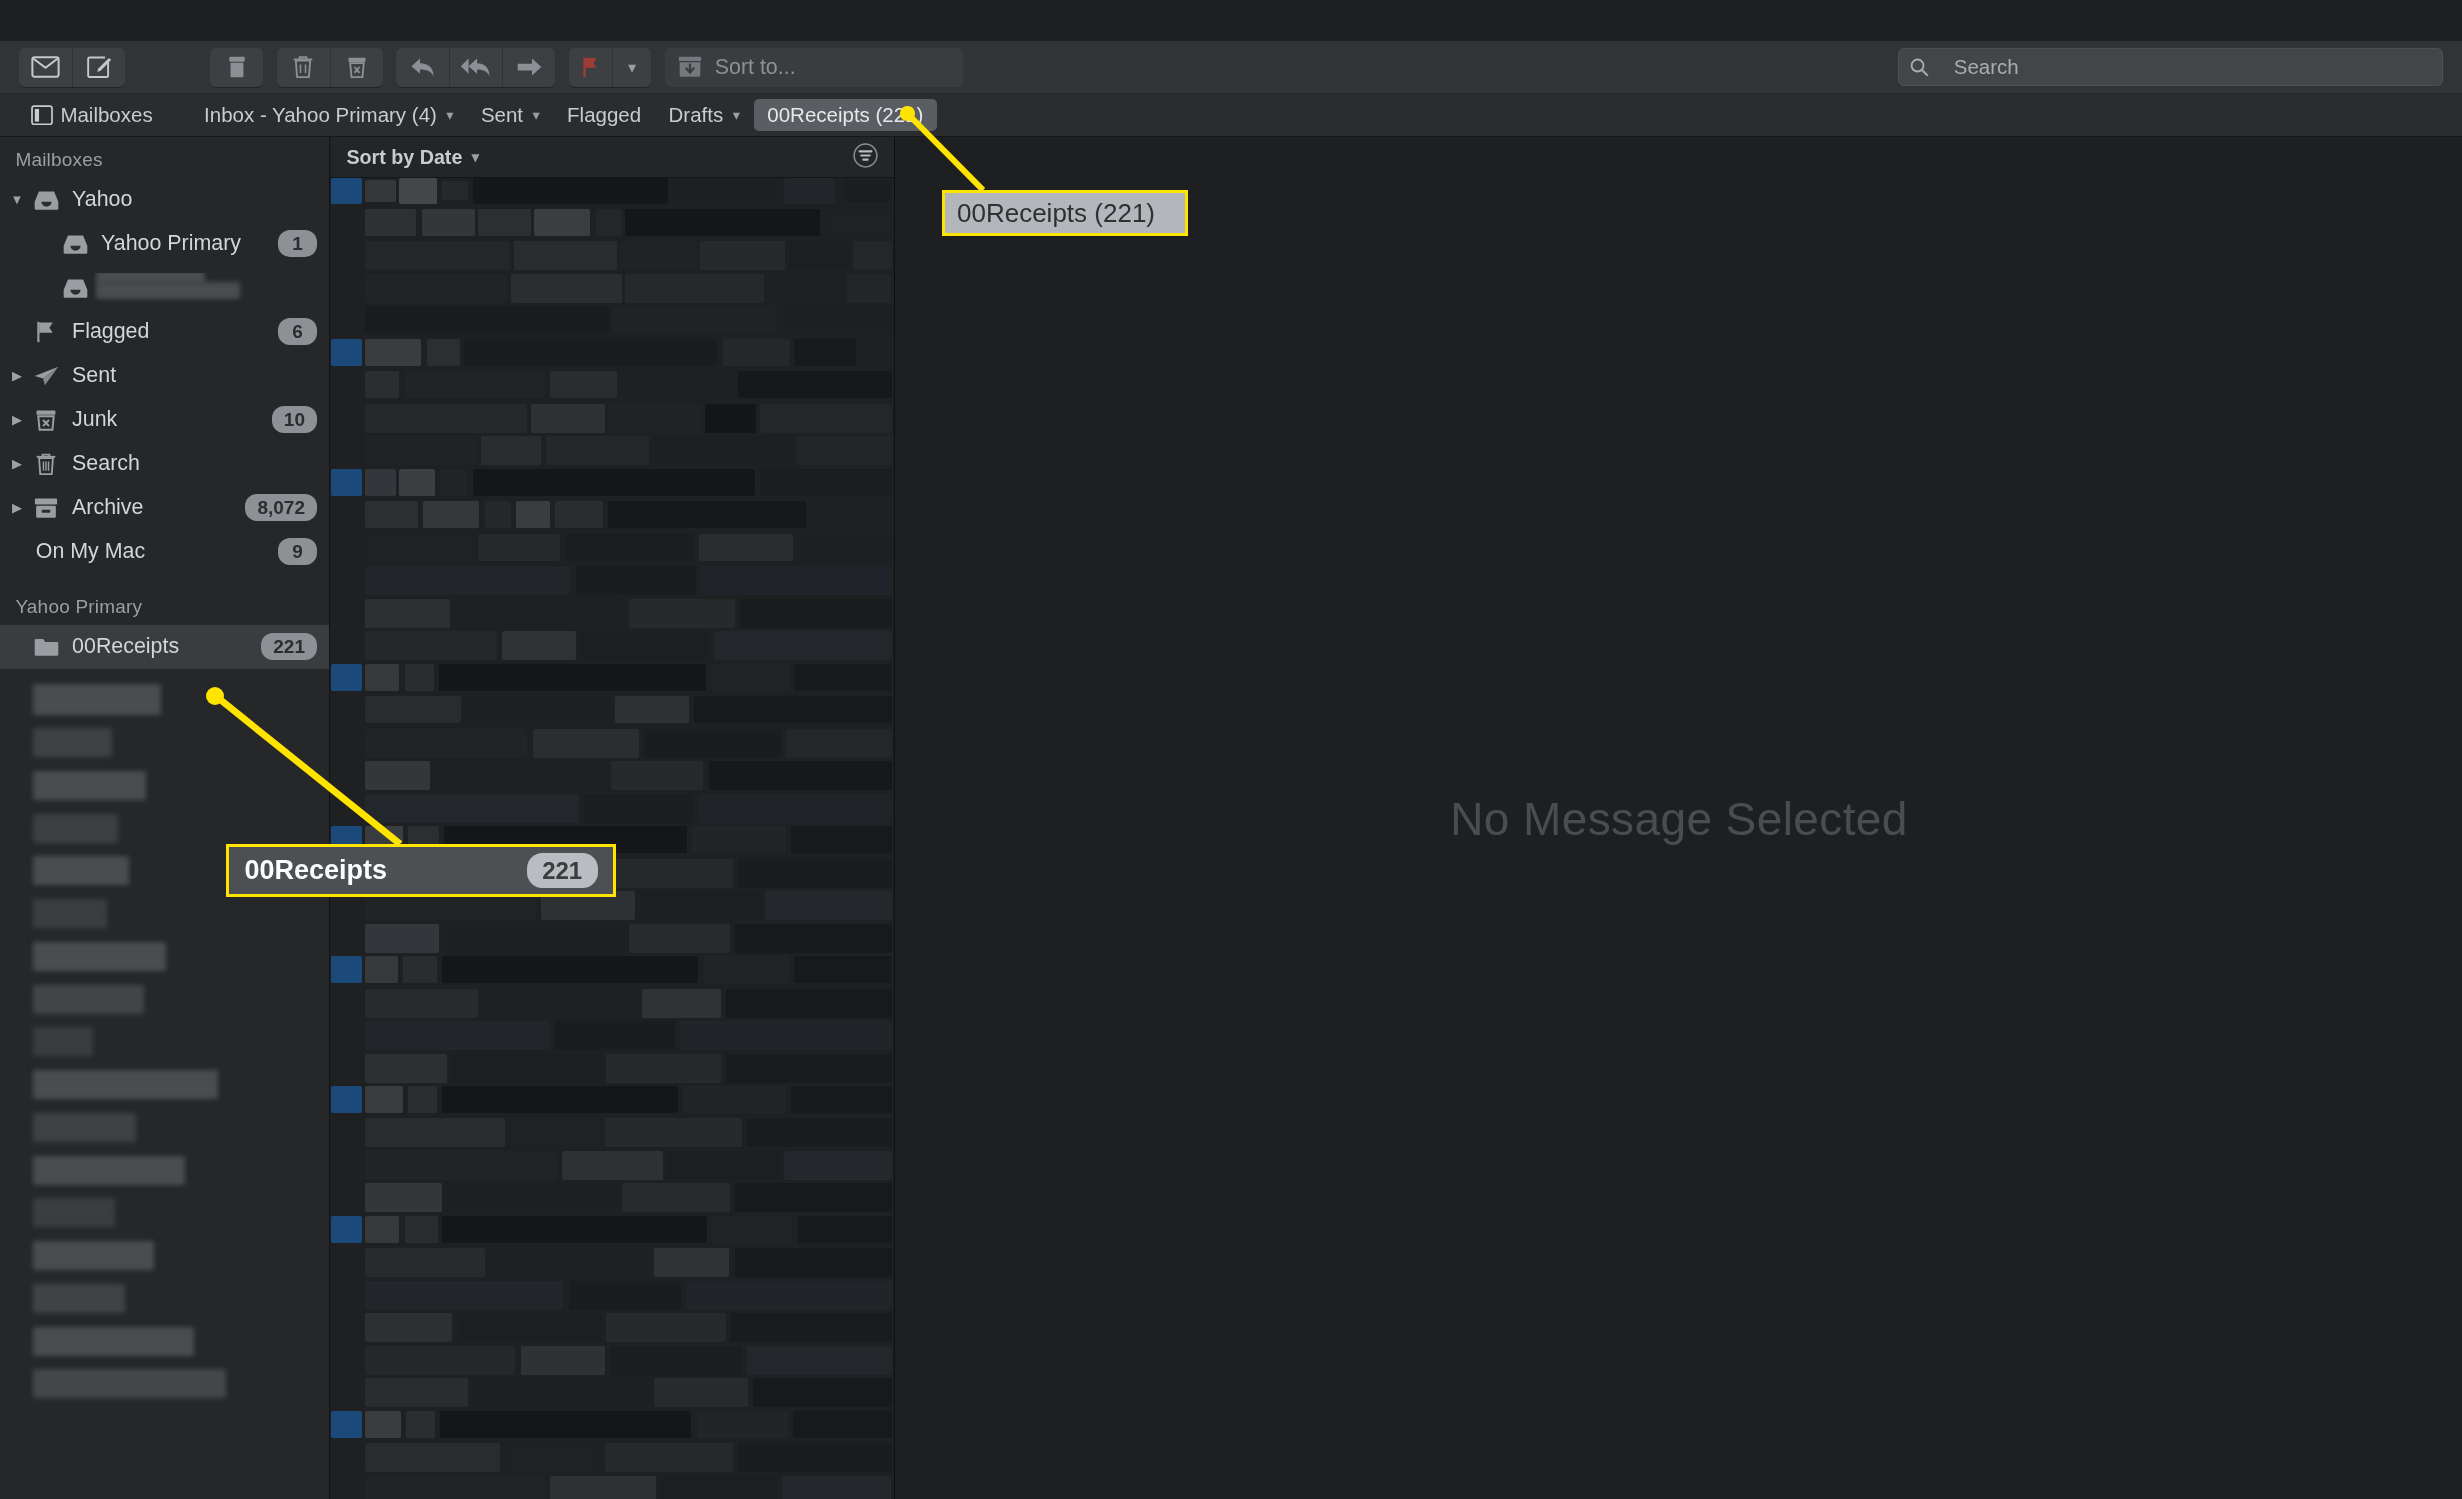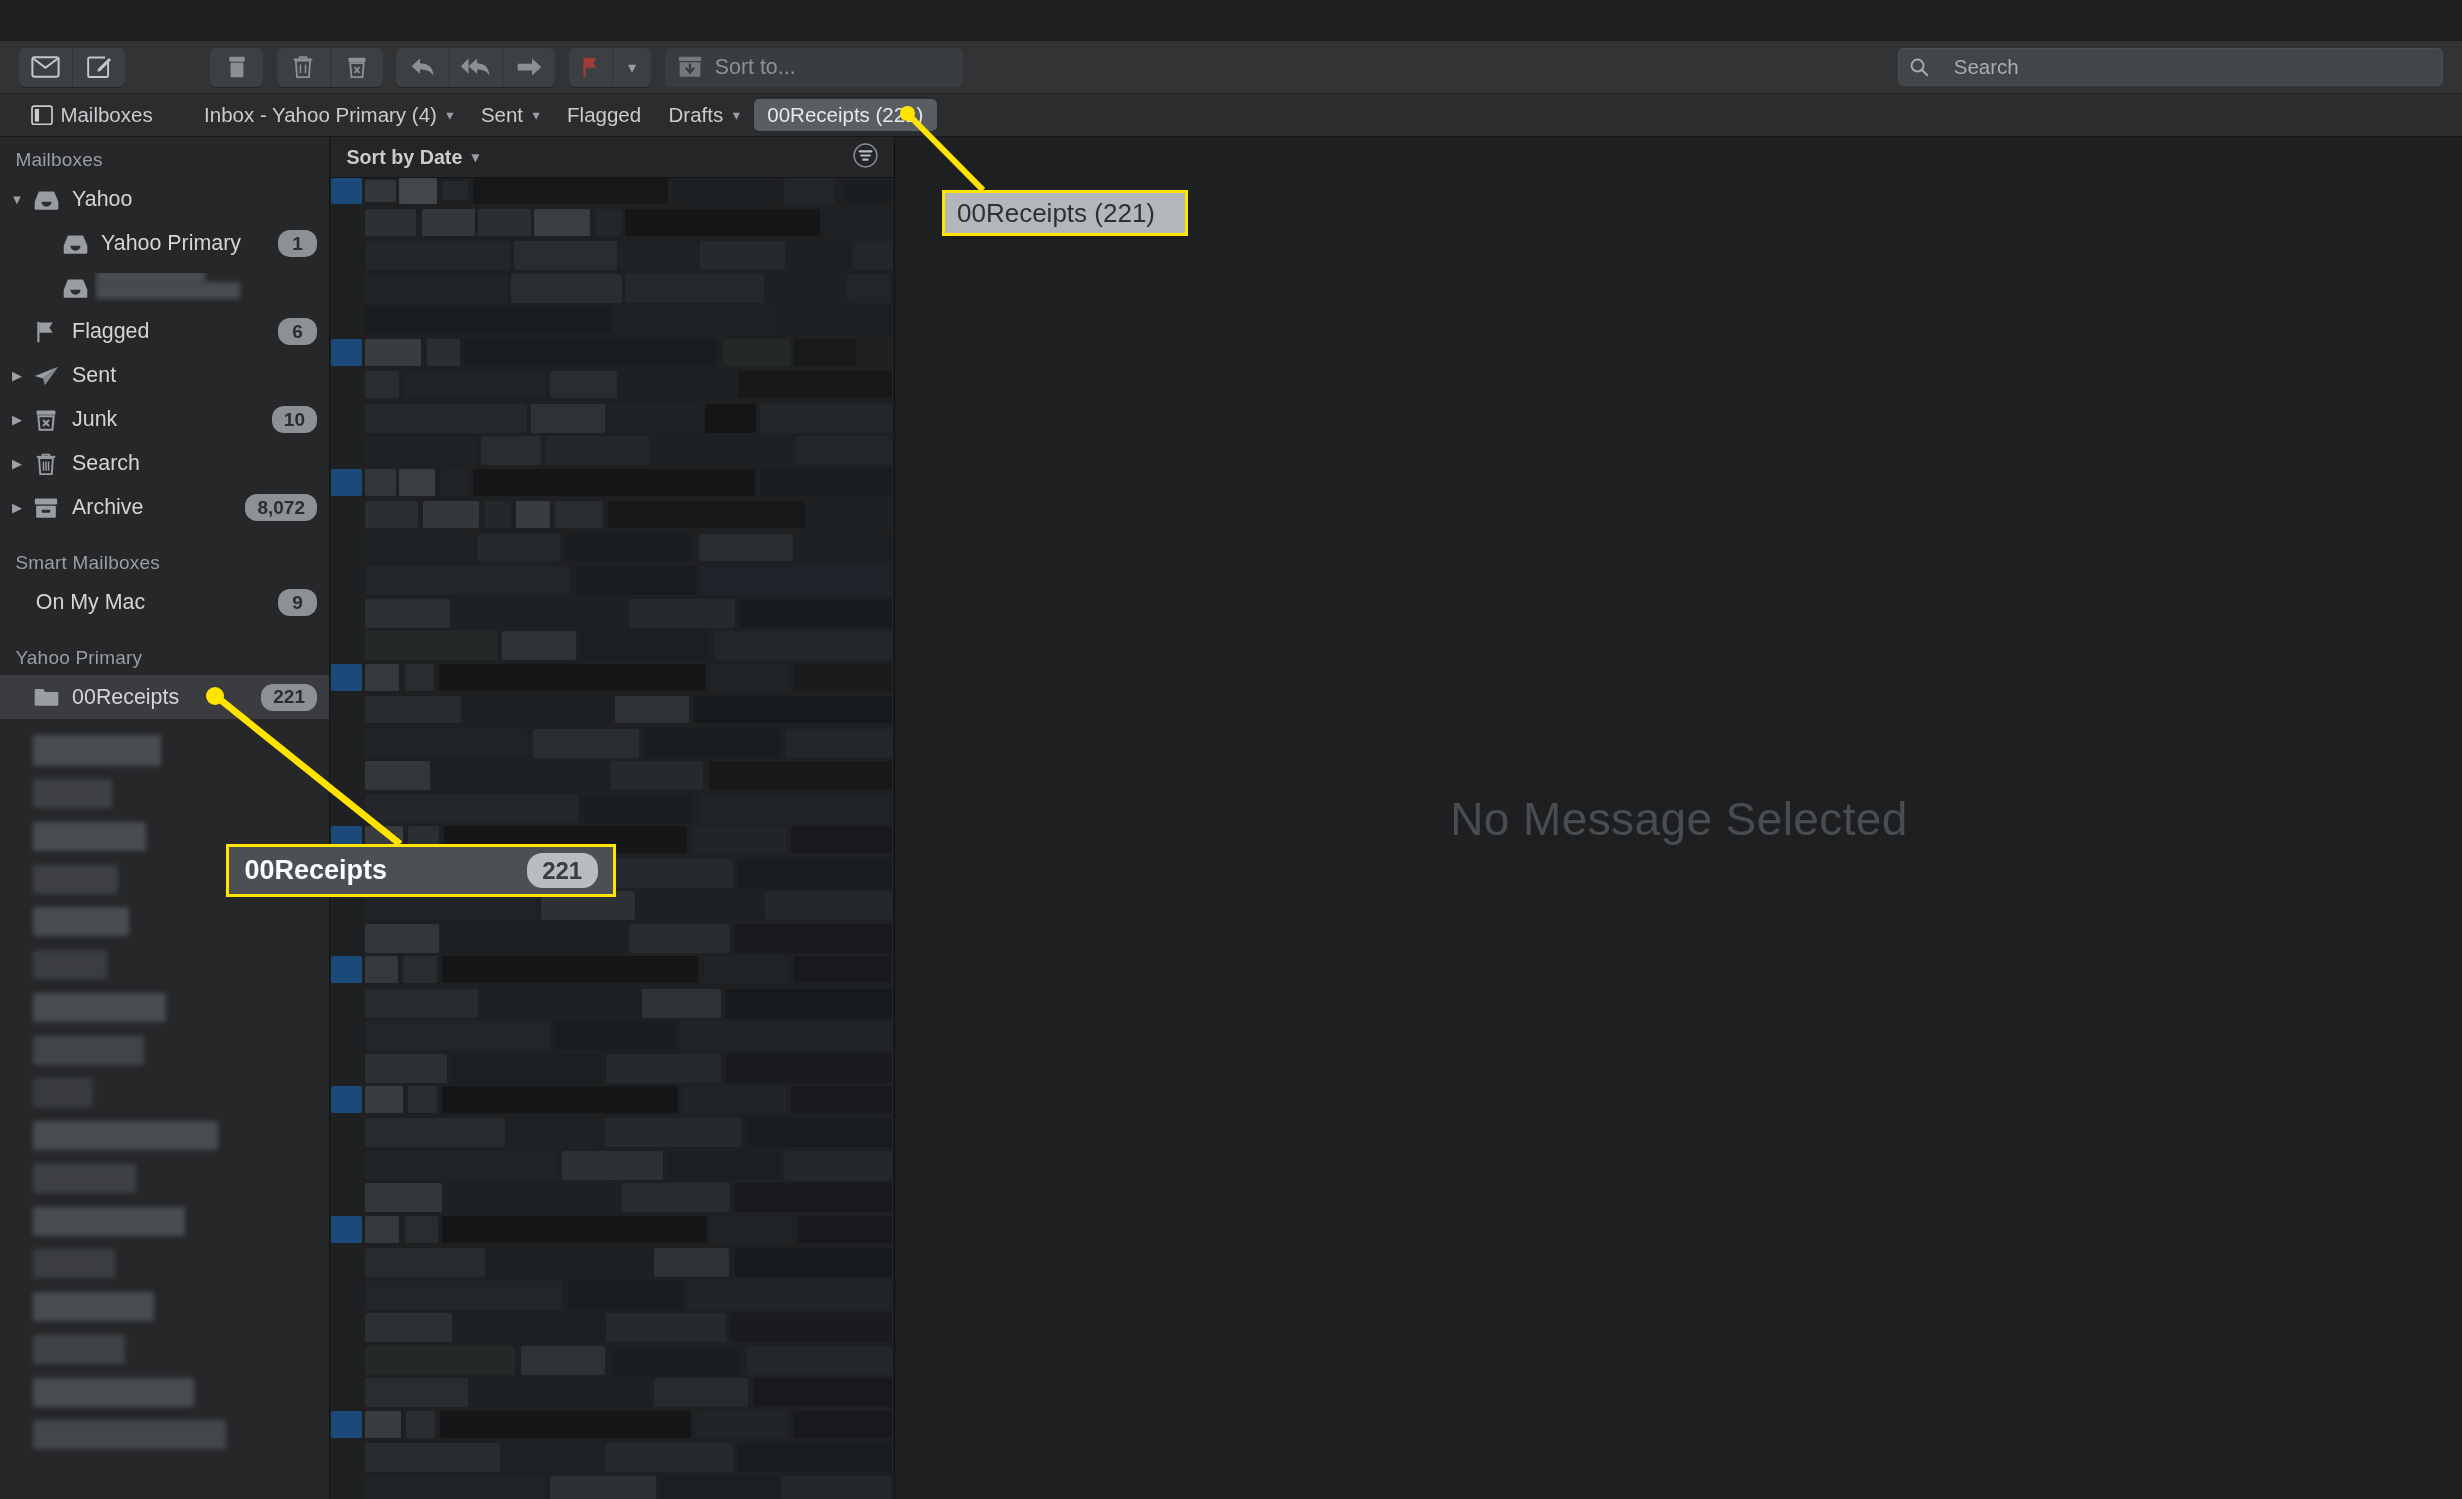--- a/index.html
+++ b/index.html
@@ -393,21 +393,20 @@
         <svg width="26" height="24" viewBox="0 0 30 28">
             <rect x="2" y="3" width="26" height="7" rx="1.3" fill="#9a9da1"></rect>
             <rect x="3.5" y="11.5" width="23" height="14" rx="1.3" fill="#9a9da1"></rect>
             <rect x="10" y="16" width="10" height="3.5" rx="1" fill="#2b2d2f"></rect>
           </svg>
       </div>
       <div class="sb-label">Archive</div>
       <div class="badge">8,072</div>
     </div>
 
-    <div class="sb-header" style="padding-top:22px">Smart Mailboxes</div>
 
     <div class="sb-row">
       <div class="sb-disc"></div>
       <div class="sb-label" style="padding-left:8.5px">On My Mac</div>
       <div class="badge">9</div>
     </div>
 
     <div class="sb-header" style="padding-top:22px">Yahoo Primary</div>
 
     <div class="sb-row selected">

